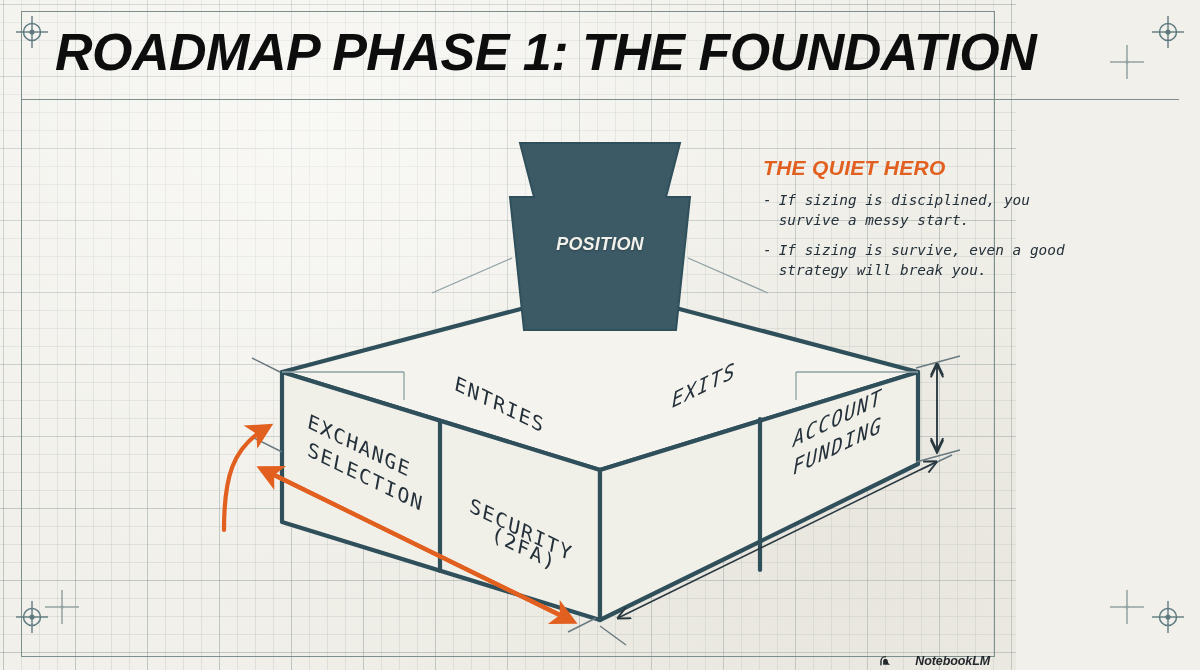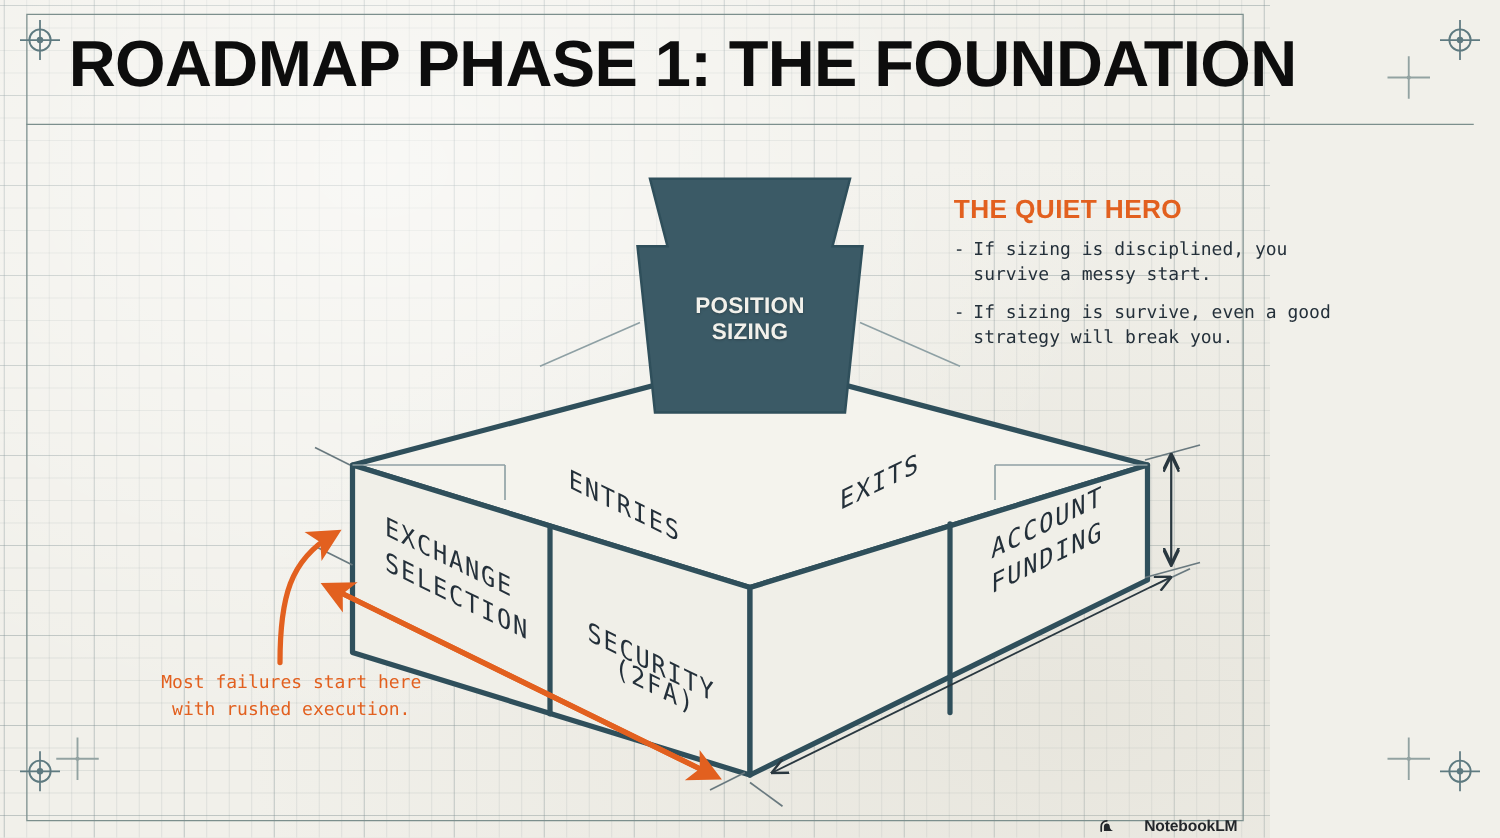--- a/index.html
+++ b/index.html
@@ -6,20 +6,21 @@
   html,body{margin:0;padding:0;}
   body{
     width:1200px;height:670px;overflow:hidden;
     background:#F1F0EA;
     font-family:"Liberation Sans", sans-serif;
     position:relative;
   }
   #stage{
     position:absolute;inset:0;width:1016px;height:670px;
     background:#F1F0EA;
+    font-style:italic;
   }
   
   .grid-layer{
     position:absolute;inset:0;
     background-image:
       linear-gradient(to right, rgba(120,138,140,.16) 1px, transparent 1px),
       linear-gradient(to bottom, rgba(120,138,140,.16) 1px, transparent 1px),
       linear-gradient(to right, rgba(120,138,140,.30) 1px, transparent 1px),
       linear-gradient(to bottom, rgba(120,138,140,.30) 1px, transparent 1px);
     background-size:18px 18px,18px 18px,72px 72px,72px 72px;
@@ -238,41 +239,36 @@
     <line class="extline" x1="568" y1="632" x2="596" y2="618"></line>
 
     <path class="arrow-or" d="M224,530 C224,478 232,448 266,428" marker-end="url(#orArrow)"></path>
 
     <path class="arrow-or" d="M570,620 L264,470" marker-end="url(#orArrow)"></path>
     <path class="arrow-or" d="M264,470 L570,620" marker-end="url(#orArrow)"></path>
   </svg>
 
   <div class="keystone-label">
     <div>POSITION</div>
-    <div>SIZING</div>
   </div>
 
   <div class="notes">
     <div class="notes-head">THE QUIET HERO</div>
 
     <div class="note-row">
       <span class="note-dash">-</span>
       <span class="note-text">If sizing is disciplined, you survive a messy start.</span>
     </div>
 
     <div class="note-row">
       <span class="note-dash">-</span>
       <span class="note-text">If sizing is survive, even a good strategy will break you.</span>
     </div>
   </div>
 
-  <div class="annotation">
-    <div>Most failures start here</div>
-    <div>with rushed execution.</div>
-  </div>
 
   <div class="logo">
     <svg width="15" height="15" viewBox="0 0 16 16">
       <path d="M13.4 12.6 C11.2 12.6 9.4 10.9 9.4 8.7 C9.4 7.3 8.3 6.2 6.9 6.2
                C5.5 6.2 4.4 7.3 4.4 8.7 L4.4 12.6 Z" fill="#23272B"></path>
       <path d="M2.1 12.6 L2.1 8.7 C2.1 6.0 4.3 3.9 6.9 3.9" fill="none" stroke="#23272B" stroke-width="1.5" stroke-linecap="round"></path>
     </svg>
     <span>NotebookLM</span>
   </div>
 

